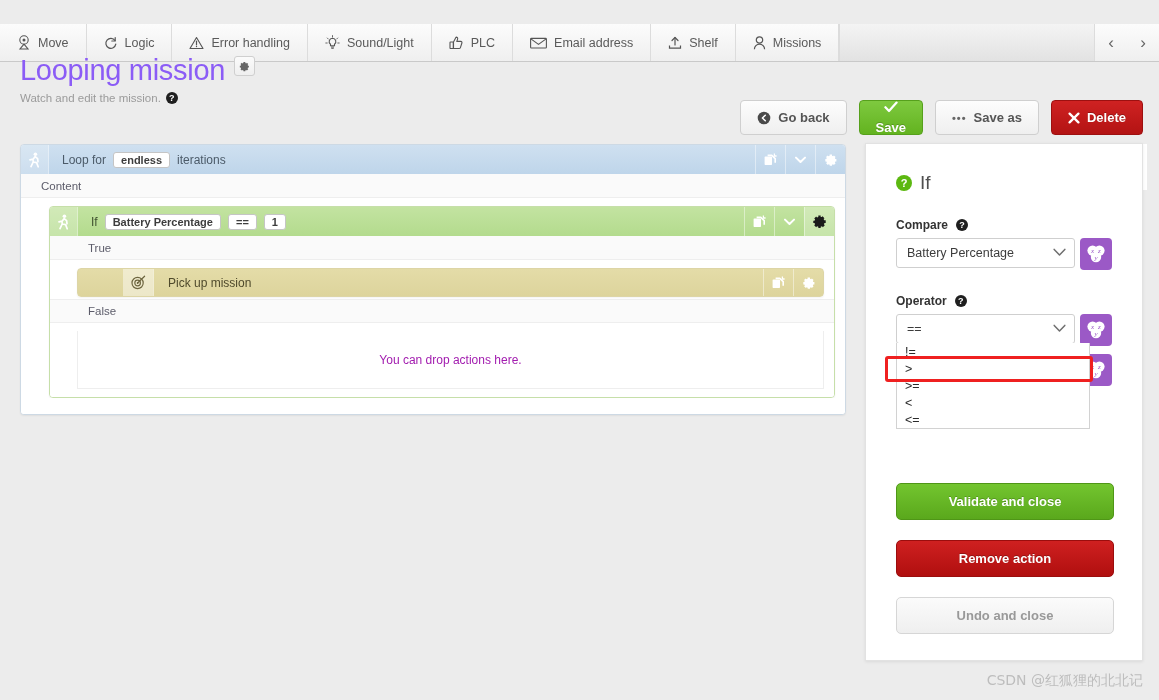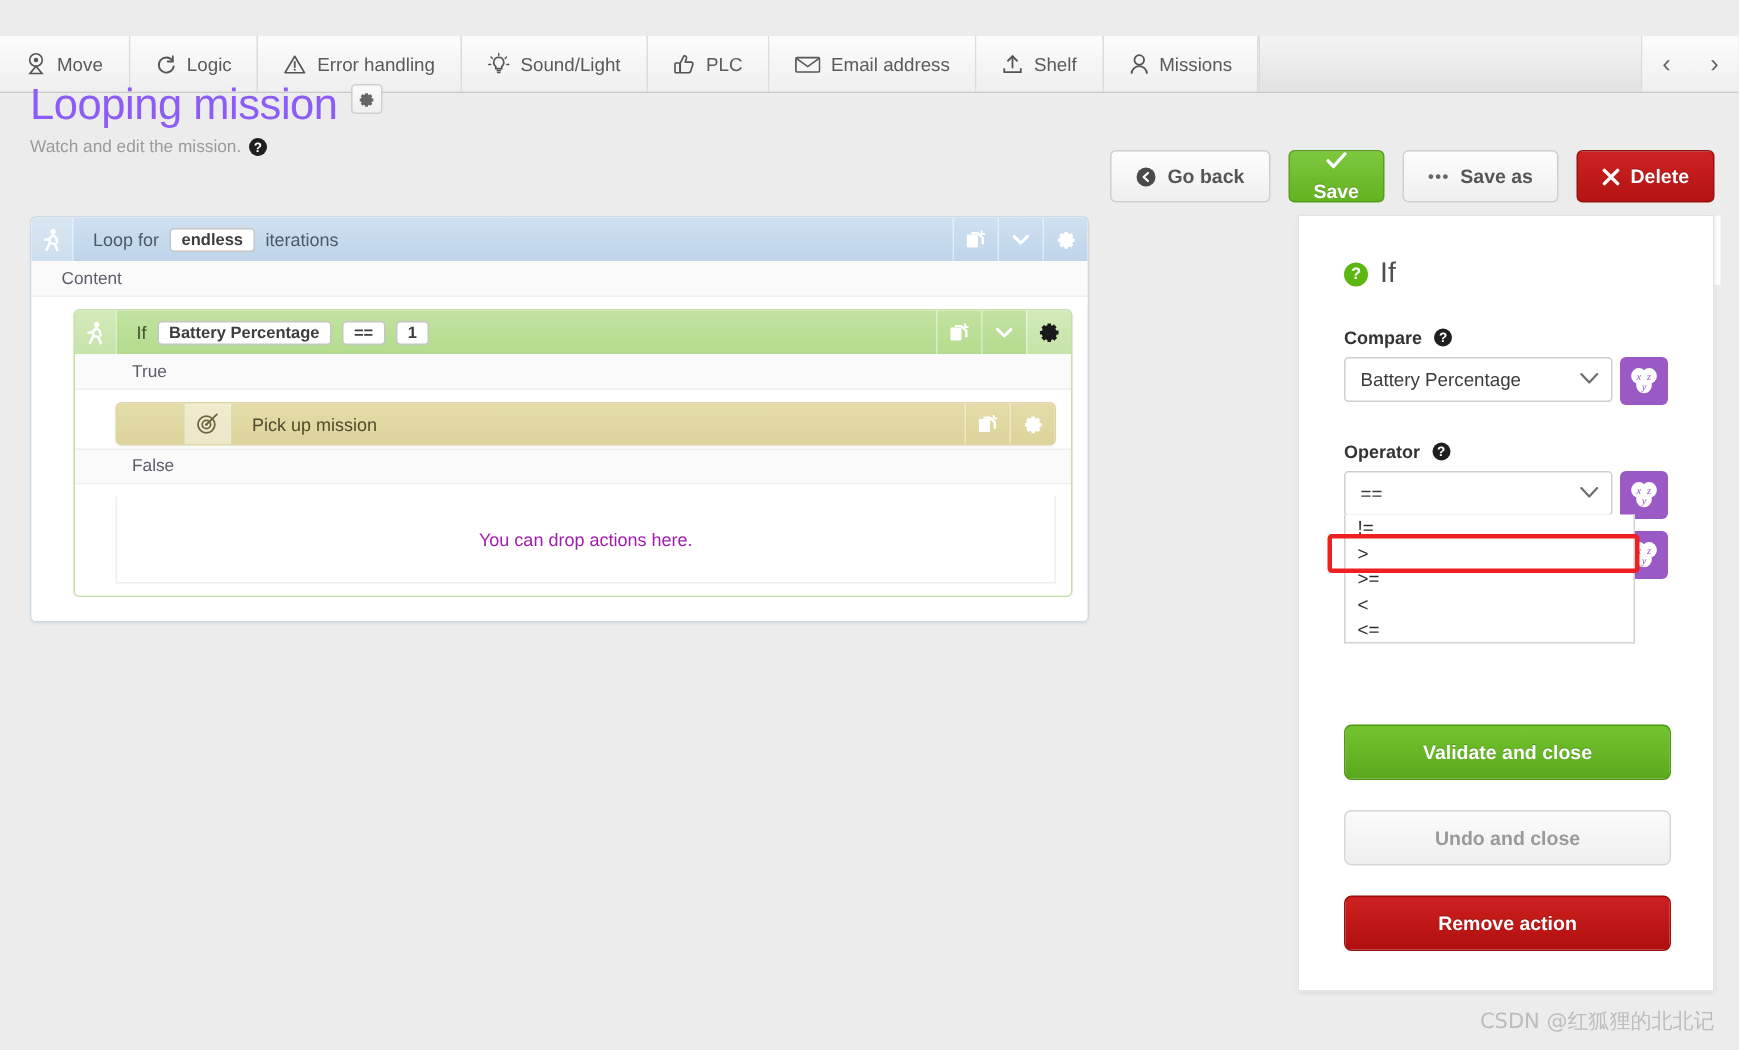--- a/index.html
+++ b/index.html
@@ -93,21 +93,21 @@
   .btn .gi { display: inline-flex; align-items: center; }
 
   
   .canvas {
     position: absolute; top: 140px; left: 20px;
     width: 1110px; height: 530px;
   }
 
   
   .loop-card {
-    position: absolute; top: 4px; left: 0; width: 706px;
+    position: absolute; top: 4px; left: 0; width: 826px;
     background: #fff; border: 1px solid #cdd9e4;
     border-radius: 4px; overflow: hidden;
     box-shadow: 0 1px 2px rgba(0,0,0,.06);
   }
   .loop-head {
     display: flex; align-items: stretch; height: 29px;
     background: linear-gradient(#cfe0f0, #bed5ea);
   }
   .blk-icon {
     width: 27px; display: flex; align-items: center; justify-content: center;
@@ -621,19 +621,19 @@
           <text x="14.4" y="10.4" font-size="7" font-family="Liberation Serif, serif" font-style="italic" text-anchor="middle" fill="#9b59c6">z</text>
           <text x="11" y="16.8" font-size="7" font-family="Liberation Serif, serif" font-style="italic" text-anchor="middle" fill="#9b59c6">y</text>
         </svg>
       </div>
 
       <div class="hl-box"></div>
     </div>
 
     <div class="panel-btns">
       <div class="pbtn green">Validate and close</div>
+      <div class="pbtn red">Remove action</div>
       <div class="pbtn grey">Undo and close</div>
-      <div class="pbtn red">Remove action</div>
     </div>
   </div>
 
   <div class="watermark">CSDN @红狐狸的北北记</div>
 </div>
 
 </body></html>

